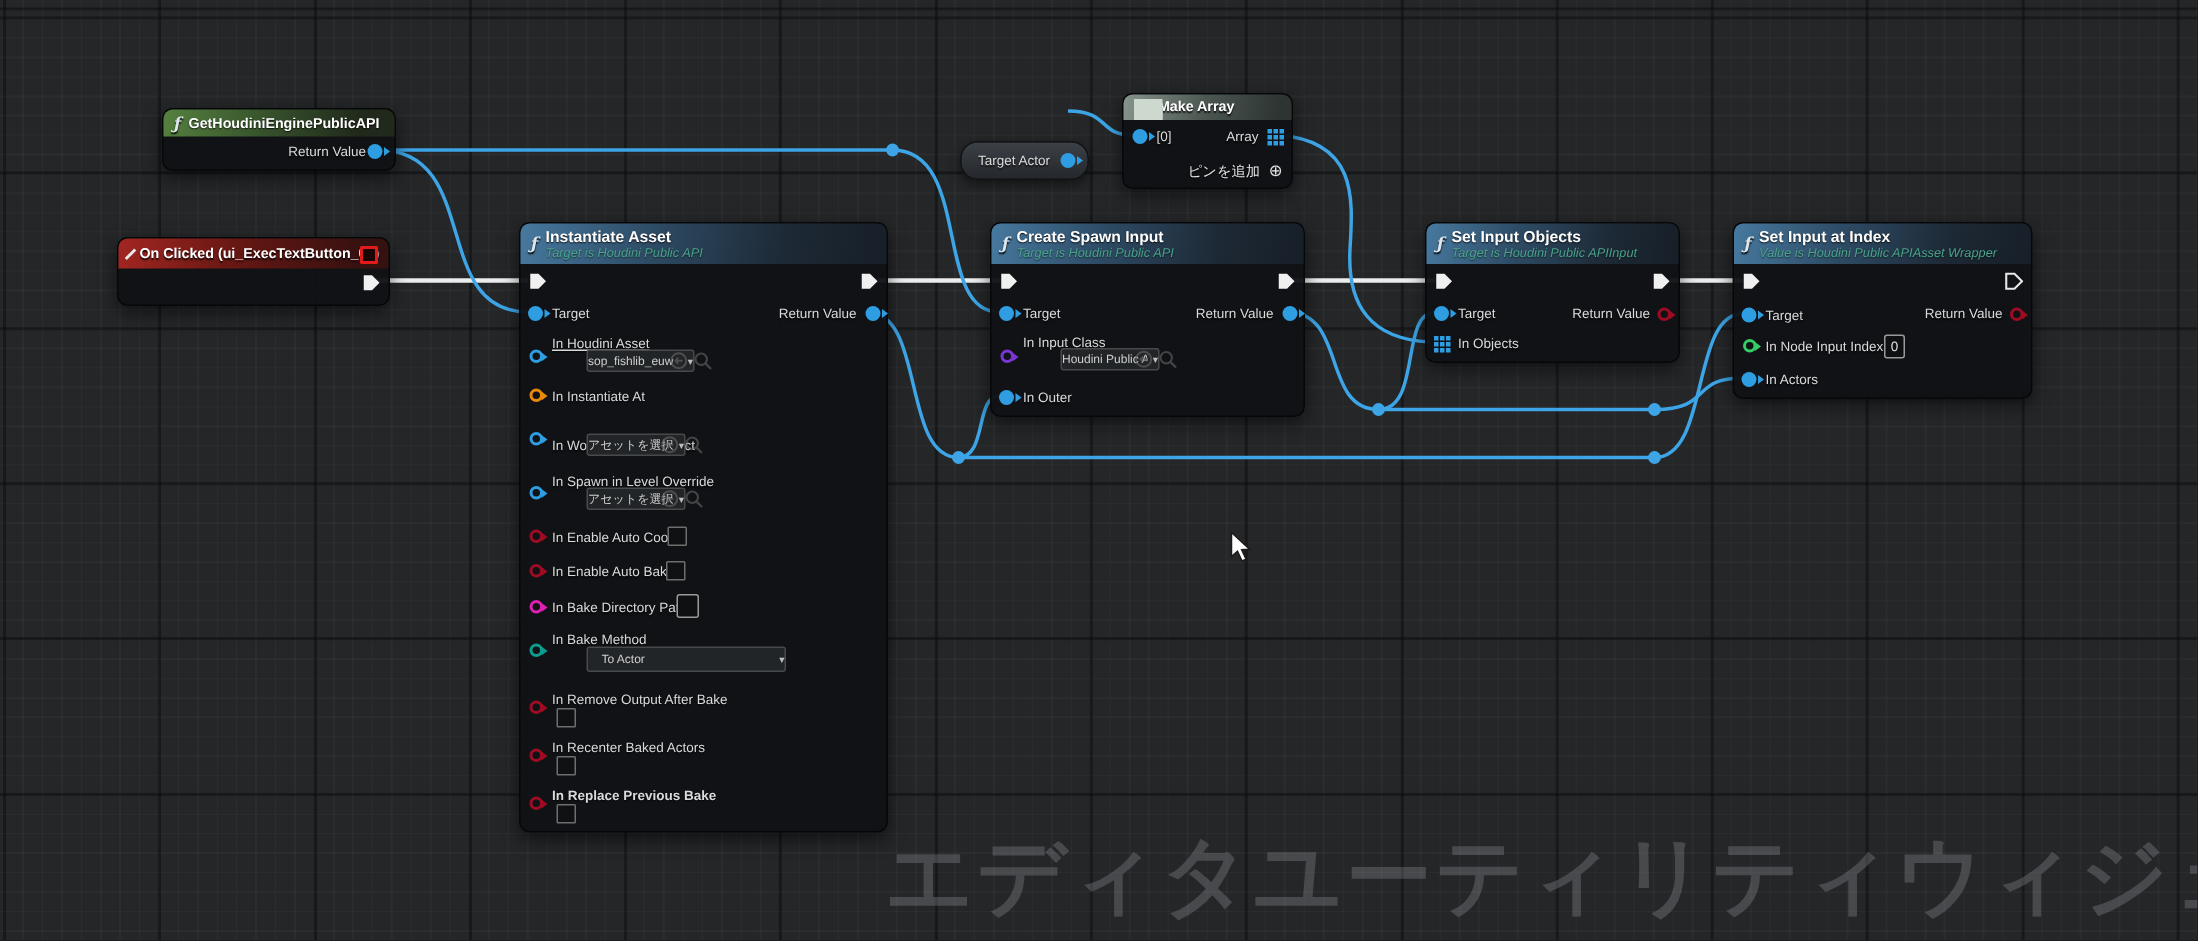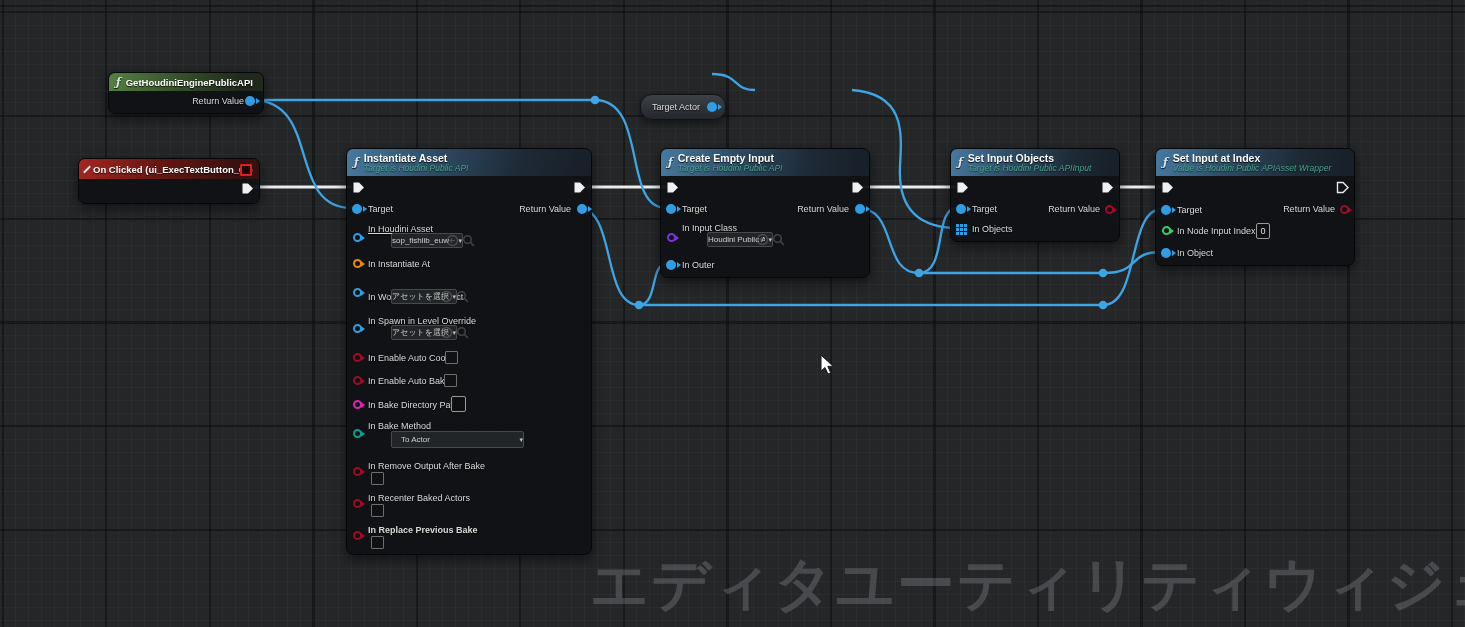--- a/index.html
+++ b/index.html
@@ -105,20 +105,32 @@
     <svg class="execpin" style="right:5px;top:23px;" viewBox="0 0 13 13">
         <path d="M1.5,1.5 h5.5 l5,5 -5,5 h-5.5 z" fill="#f0f0f0"></path>
       </svg>
   </div>
 
   <div class="pill" style="left:640px;top:62px;width:84px;margin-top:32px;">
     <span class="lbl" style="left:11px;top:7px;">Target Actor</span>
     <span class="pin f" style="--c:#2f9de2;right:8px;top:7px;"></span>
   </div>
 
+  <div class="node" style="left:748px;top:62px;width:112px;height:62px;">
+    <div class="hdr hdr-1l hdr-sage" style="height:17px;">
+      <span class="gridpin" style="--c:#cdd8cf;position:relative;display:inline-block;width:11px;height:11px;"></span>
+      <span class="tt" style="font-size:9.5px;">Make Array</span>
+    </div>
+    <span class="pin f" style="--c:#2f9de2;left:6px;top:23px;"></span>
+    <span class="lbl" style="left:22px;top:23px;">[0]</span>
+    <span class="gridpin" style="--c:#2f9de2;right:13px;top:23px;"></span>
+    <span class="lbl" style="right:22px;top:23px;">Array</span>
+    <span class="addpin" style="position:absolute;right:21px;top:45px;">ピンを追加</span>
+    <span class="plus" style="position:absolute;right:6px;top:44px;">⊕</span>
+  </div>
 
   <div class="node" style="left:346px;top:148px;width:244px;height:405px;">
     <div class="hdr hdr-2l hdr-blue">
       <span class="fx">ƒ</span>
       <div>
         <div class="tt">Instantiate Asset</div>
         <div class="st">Target is Houdini Public API</div>
       </div>
     </div>
     <svg class="execpin" style="left:5px;top:32px;" viewBox="0 0 13 13">
@@ -210,21 +222,21 @@
 
     <span class="lbl" style="left:21px;top:376px;font-weight:bold;">In Replace Previous Bake</span>
     <span class="pin h" style="--c:#9d0c22;left:6px;top:382px;"></span>
     <span class="cb" style="left:24px;top:387px;"></span>
   </div>
 
   <div class="node" style="left:660px;top:148px;width:208px;height:128px;">
     <div class="hdr hdr-2l hdr-blue">
       <span class="fx">ƒ</span>
       <div>
-        <div class="tt">Create Empty Input</div>
+        <div class="tt">Create Spawn Input</div>
         <div class="st">Target is Houdini Public API</div>
       </div>
     </div>
     <svg class="execpin" style="left:5px;top:32px;" viewBox="0 0 13 13">
         <path d="M1.5,1.5 h5.5 l5,5 -5,5 h-5.5 z" fill="#f0f0f0"></path>
       </svg>
     <svg class="execpin" style="right:5px;top:32px;" viewBox="0 0 13 13">
         <path d="M1.5,1.5 h5.5 l5,5 -5,5 h-5.5 z" fill="#f0f0f0"></path>
       </svg>
     <span class="pin f" style="--c:#2f9de2;left:5px;top:55px;"></span>
@@ -286,20 +298,20 @@
         <path d="M1.5,1.5 h5.5 l5,5 -5,5 h-5.5 z" fill="none" stroke="#e8e8e8" stroke-width="1.4"></path>
       </svg>
     <span class="pin f" style="--c:#2f9de2;left:5px;top:56px;"></span>
     <span class="lbl" style="left:21px;top:56px;">Target</span>
     <span class="lbl" style="right:19px;top:55px;">Return Value</span>
     <span class="pin h" style="--c:#9d0c22;right:5px;top:56px;"></span>
     <span class="pin h" style="--c:#35cd65;left:6px;top:77px;"></span>
     <span class="lbl" style="left:21px;top:77px;">In Node Input Index</span>
     <span class="vbox" style="left:100px;top:74px;width:12px;height:14px;line-height:14px;">0</span>
     <span class="pin f" style="--c:#2f9de2;left:5px;top:99px;"></span>
-    <span class="lbl" style="left:21px;top:99px;">In Object</span>
+    <span class="lbl" style="left:21px;top:99px;">In Actors</span>
   </div>
 
   <svg class="cursor" style="left:820px;top:354px;" width="16" height="22">
     <path d="M1,1 L1,17 L5,13.5 L8,20 L10.7,18.8 L7.8,12.4 L13,12.2 Z" fill="#fff" stroke="#1a1a1a" stroke-width="1"></path>
   </svg>
 
 </div>
 
 </body></html>

